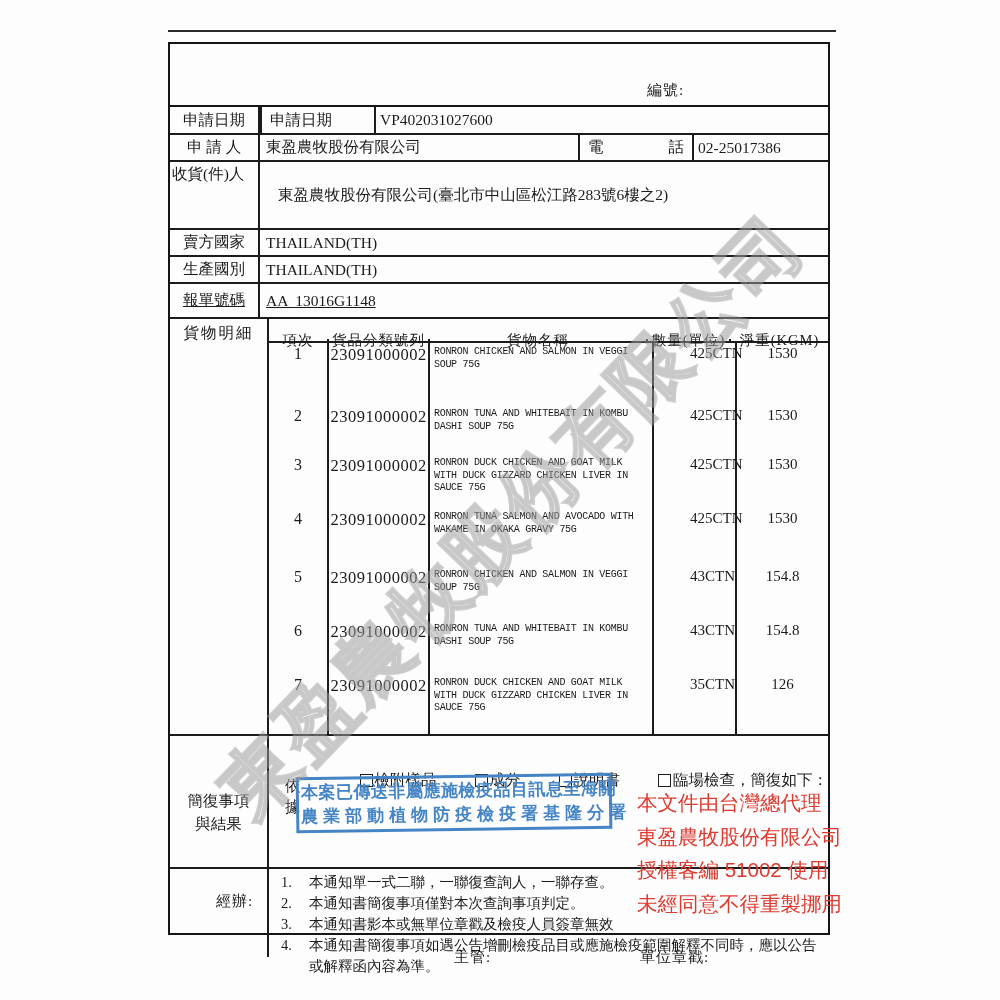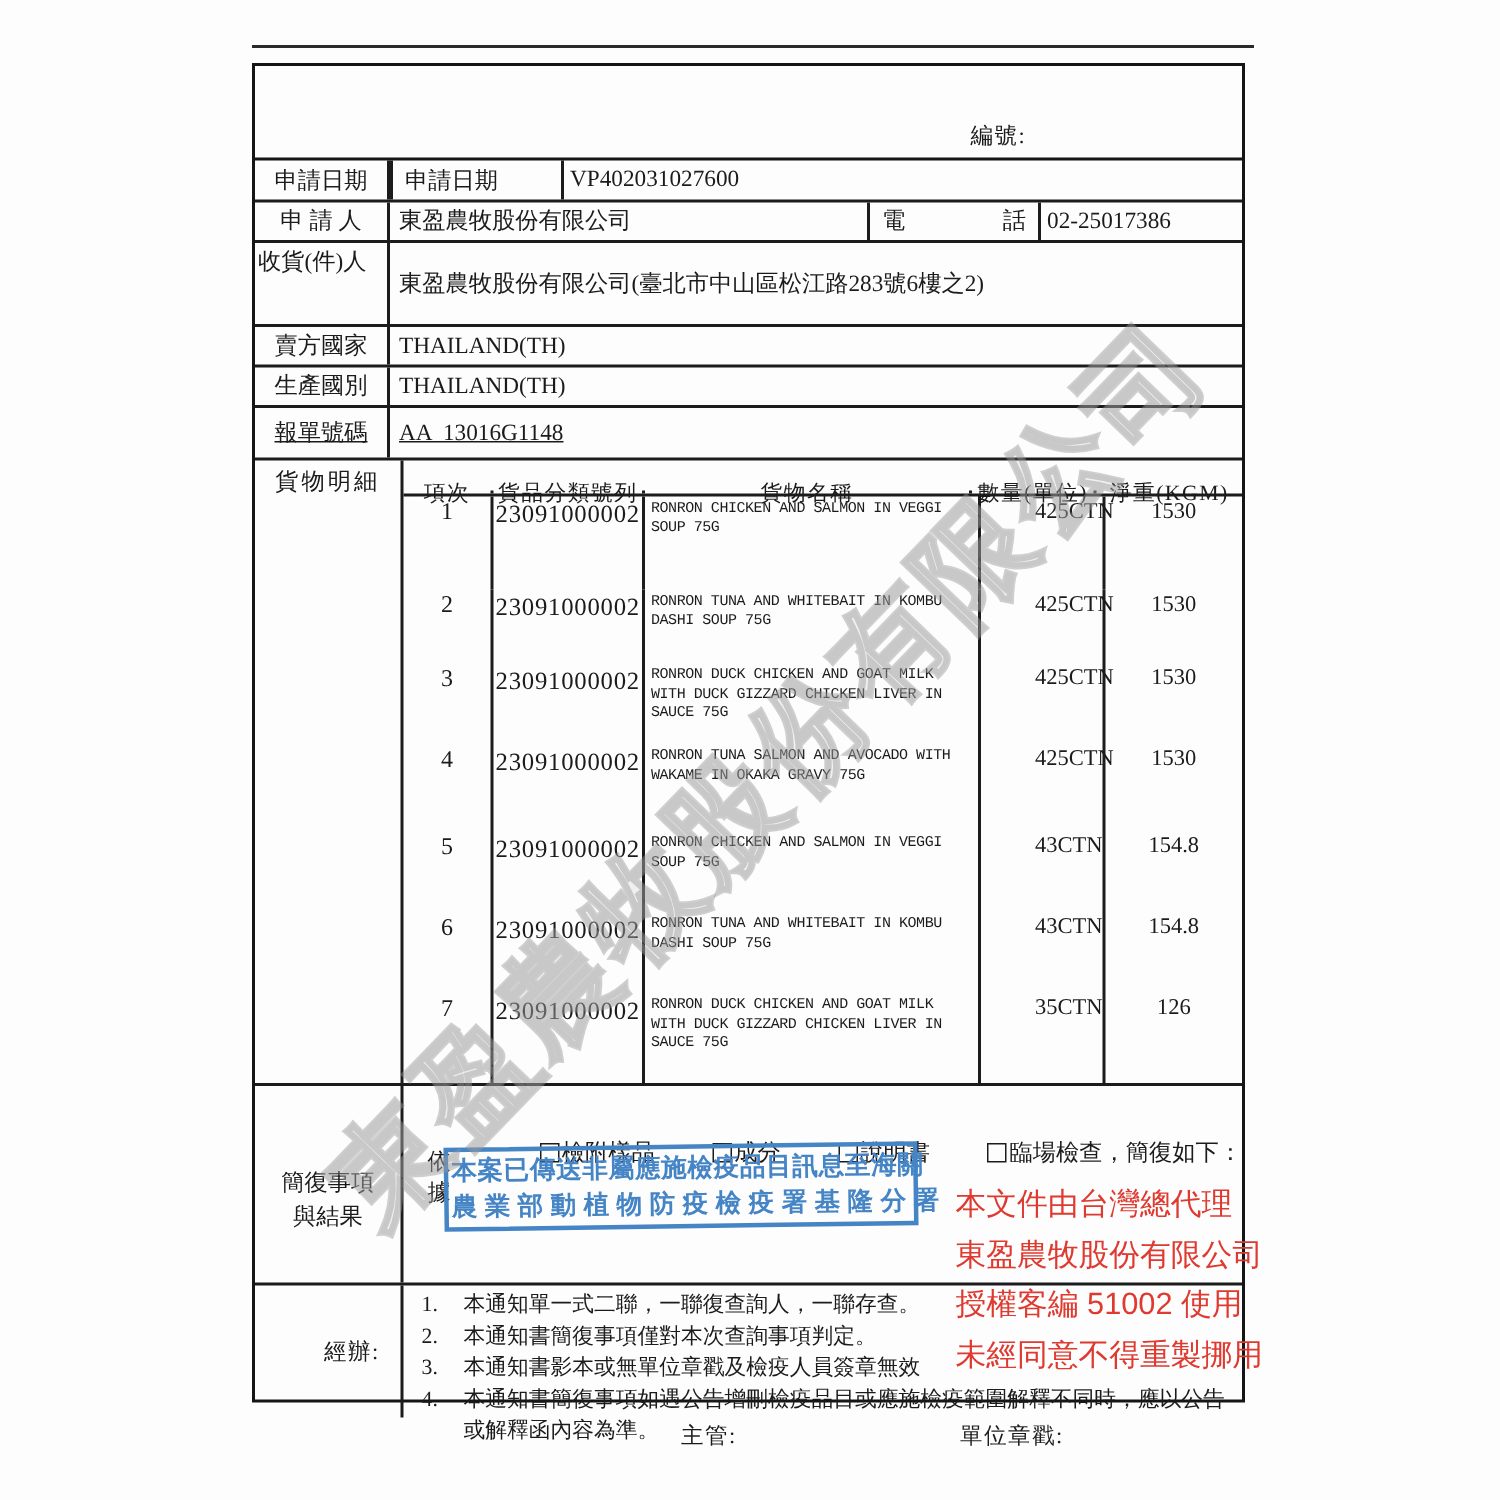--- a/index.html
+++ b/index.html
@@ -17,21 +17,21 @@
   .serial { position:absolute; left:477px; bottom:5px; font-size:15px; letter-spacing:1px; }
 
   .row { display:flex; border-bottom:2px solid #1c1c1c; font-size:15.5px; }
   .row:last-of-type { border-bottom:none; }
   .lbl { width:90px; border-right:2px solid #1c1c1c; display:flex; align-items:center; justify-content:center; white-space:pre; }
   .val { flex:1; display:flex; align-items:center; padding-left:6px; white-space:pre; }
   .lbl2 { width:114px; border-left:2px solid #1c1c1c; display:flex; align-items:center; justify-content:space-between; padding:0 8px; white-space:pre; }
   .val2 { width:136px; border-left:2px solid #1c1c1c; display:flex; align-items:center; padding-left:4px; }
   .r-date { height:28px; }
   .r-appl { height:27px; }
-  .r-consignee { height:56px; }
+  .r-consignee { height:68px;gap:12px; }
   .r-consignee .lbl { align-items:flex-start; padding-top:2px; justify-content:flex-start; padding-left:2px; }
   .r-country { height:27px; }
   .r-decl { height:35px;text-decoration:underline; }
 
   
   .goods { display:flex; height:417px; border-bottom:2px solid #1c1c1c; }
   .goods-lbl { width:99px; border-right:2px solid #1c1c1c; font-size:15.5px; text-align:center; padding-top:4px; letter-spacing:2px; }
   .goods-table { flex:1; display:flex; flex-direction:column; }
   .ghead { display:flex; height:24px; border-bottom:2px solid #1c1c1c; font-size:14.5px; }
   .ghead > div { display:flex; align-items:center; justify-content:center; letter-spacing:1px;margin-top:20px; }

